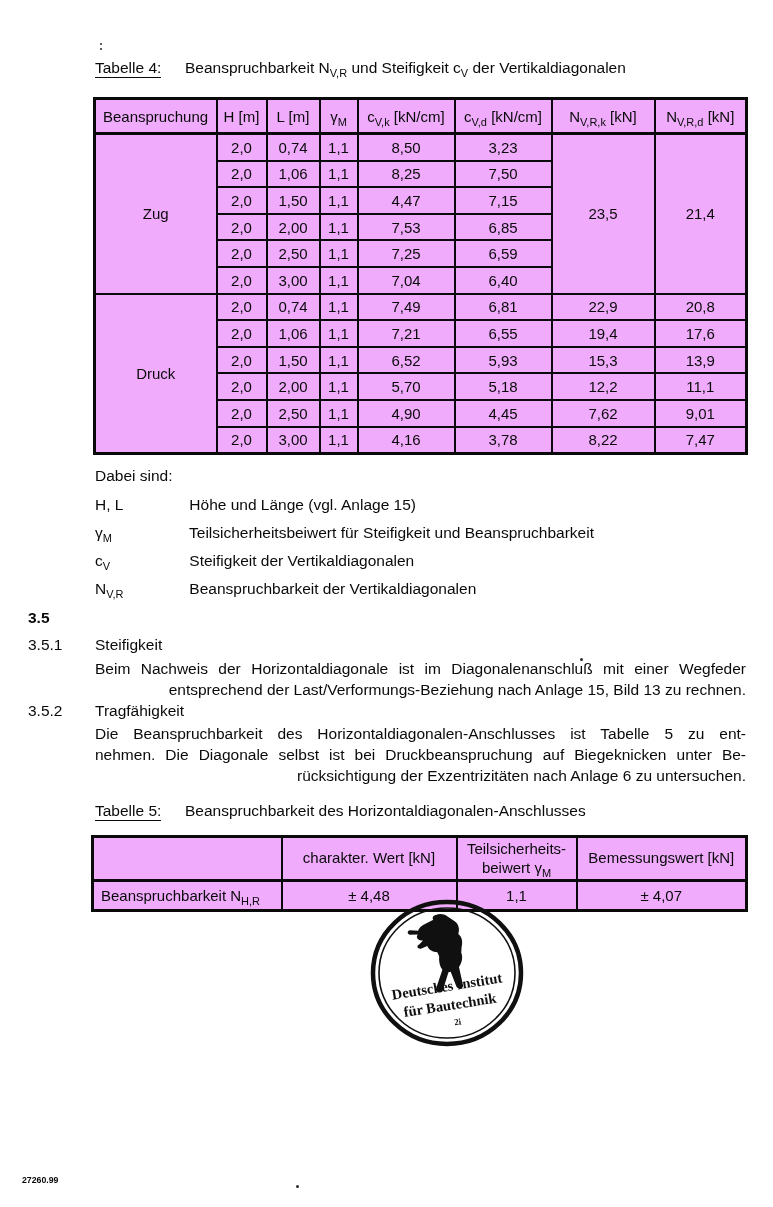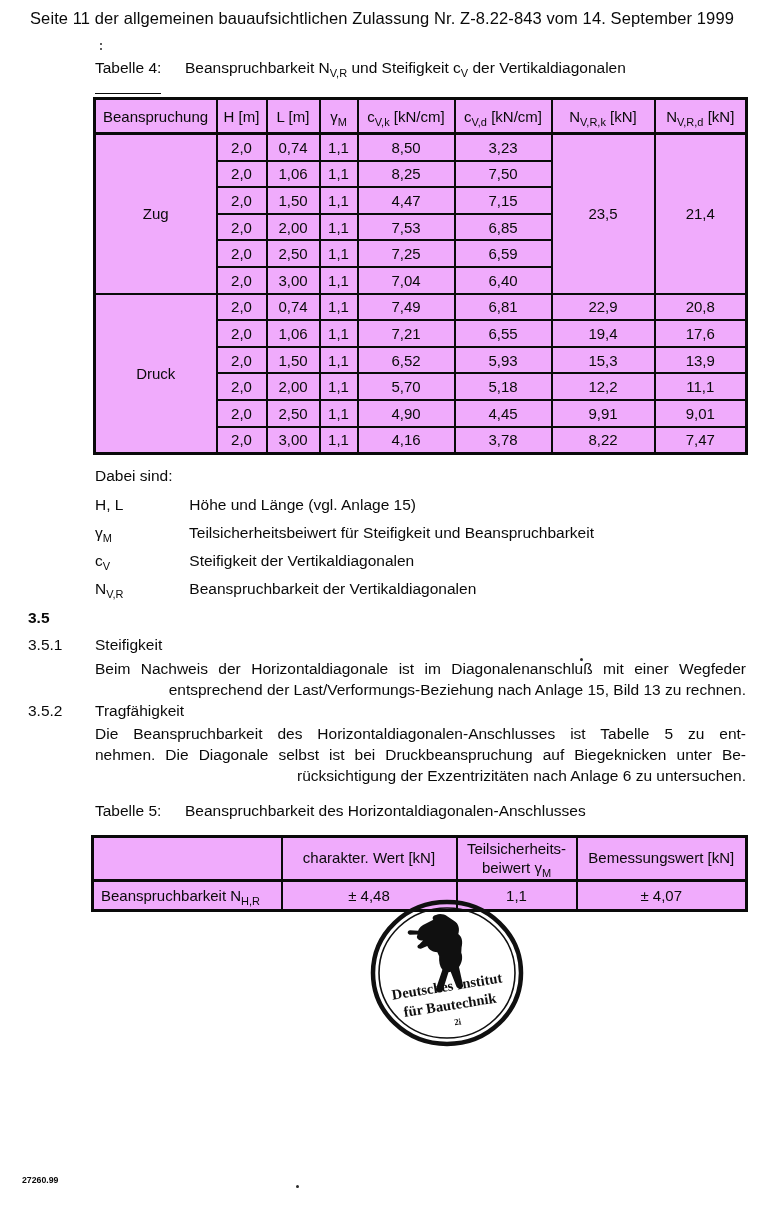--- a/index.html
+++ b/index.html
@@ -6,21 +6,21 @@
   .page{
     position:relative; width:773px; height:1207px; margin:0 auto;
     background:#ffffff; color:#0a0a0a;
     font-family:"Liberation Sans", sans-serif;
     overflow:hidden;
   }
   
   .topline{position:absolute; left:30px; top:9px; font-size:16.5px; white-space:nowrap; letter-spacing:0.1px;}
   
   .caption{position:absolute; font-size:15.5px; white-space:nowrap;}
-  .cap-label{border-bottom:1.6px solid #0a0a0a; padding-bottom:17px;}
+  .cap-label{border-bottom:1.6px solid #0a0a0a; padding-bottom:1px;}
   .cap-title{position:absolute; left:90px; top:0; white-space:nowrap;}
   
   table{border-collapse:collapse; table-layout:fixed; background:#f0abfc;}
   .t4{position:absolute; left:93px; top:97px; width:652px; font-size:15px; border:3px solid #0a0a0a;}
   .t4 th,.t4 td{border:2px solid #0a0a0a; text-align:center; font-weight:normal; padding:0; overflow:hidden;}
   .t4 thead th{height:32px; border-bottom:3px solid #0a0a0a;}
   .t4 tbody td{height:24.6px;}
   .t5{position:absolute; left:91px; top:835px; width:654px; font-size:15px; border:3px solid #0a0a0a;}
   .t5 th,.t5 td{border:2px solid #0a0a0a; text-align:center; font-weight:normal; padding:0; overflow:hidden;}
   .t5 thead th{height:41px; border-bottom:3px solid #0a0a0a; line-height:1.25;}
@@ -52,21 +52,20 @@
   .sp-a{left:100px; top:43px; width:2px; height:2px;}
   .sp-b{left:100px; top:48px; width:2px; height:2px;}
   .sp-c{left:580px; top:658px; width:3px; height:3px;}
   .sp-d{left:296px; top:1185px; width:3px; height:3px;}
 </style>
 </head>
 <body>
 
 <div class="page">
 
-  <div class="topline">Seite 11 der allgemeinen bauaufsichtlichen Zulassung Nr. Z-8.22-843 vom 14. September 1999</div>
 
   <div class="caption" style="left:95px; top:59px;">
     <span class="cap-label">Tabelle 4:</span>
     <span class="cap-title">Beanspruchbarkeit N<sub>V,R</sub> und Steifigkeit c<sub>V</sub> der Vertikaldiagonalen</span>
   </div>
 
   <table class="t4">
     <colgroup>
       <col style="width:122px">
         <col style="width:50px">
@@ -171,21 +170,21 @@
         <td>5,18</td>
         <td>12,2</td>
         <td>11,1</td>
       </tr>
       <tr>
         <td>2,0</td>
         <td>2,50</td>
         <td>1,1</td>
         <td>4,90</td>
         <td>4,45</td>
-        <td>9,91</td>
+        <td>7,62</td>
         <td>9,01</td>
       </tr>
       <tr>
         <td>2,0</td>
         <td>3,00</td>
         <td>1,1</td>
         <td>4,16</td>
         <td>3,78</td>
         <td>8,22</td>
         <td>7,47</td>

